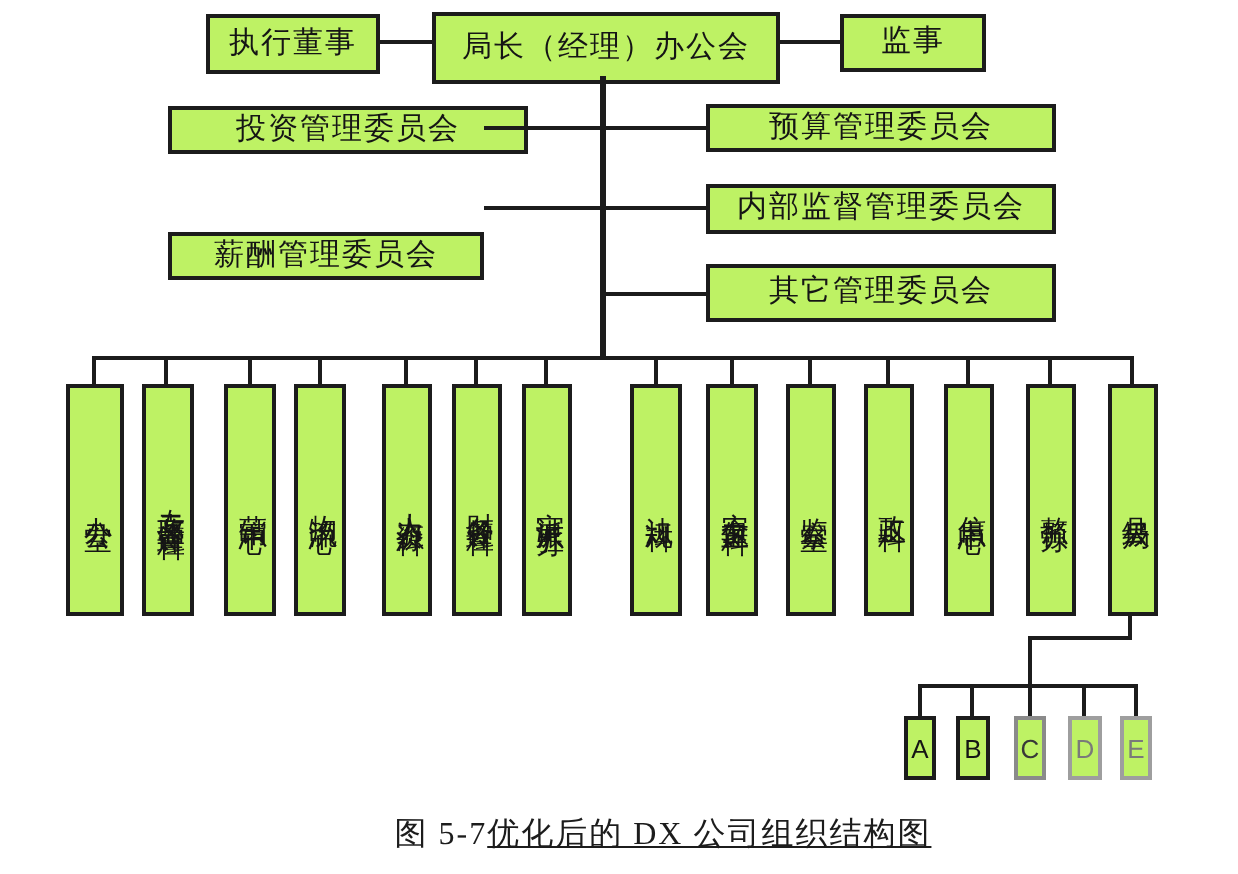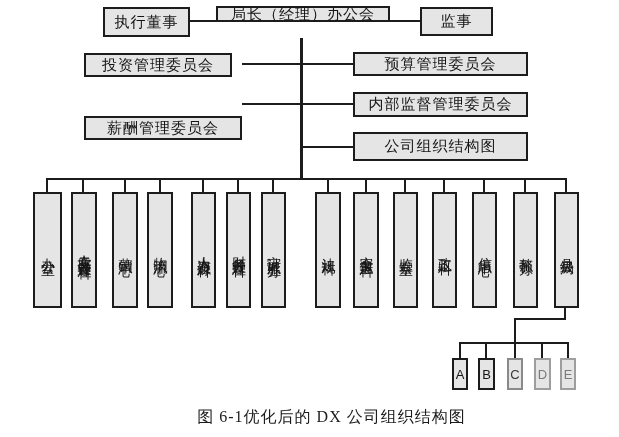--- a/index.html
+++ b/index.html
@@ -1,62 +1,62 @@
 <!DOCTYPE html>
 <html><head>
 <meta charset="utf-8">
 <style>
   html,body{margin:0;padding:0;background:#ffffff;}
   .stage{
     position:relative;width:619px;height:437px;background:#ffffff;
     font-family:"Liberation Serif","DejaVu Serif",serif;color:#151515;overflow:hidden;
   }
   .box{
-    position:absolute;box-sizing:border-box;border:2px solid #1c1c1c;background:#e5e5e5;
+    position:absolute;box-sizing:border-box;border:2px solid #1c1c1c;background:#bef264;
     display:flex;align-items:center;justify-content:center;text-align:center;
     font-size:15px;line-height:1;white-space:nowrap;letter-spacing:1px;
   }
   .vbox{
     writing-mode:vertical-rl;text-orientation:upright;
     font-size:14px;letter-spacing:2px;white-space:normal;padding:2px 0;
   }
   .branch{
     font-size:13px;font-family:"Liberation Sans","DejaVu Sans",sans-serif;letter-spacing:0;
   }
   .fade1{border-color:#8a8a8a;color:#383838;}
   .fade2{border-color:#9e9e9e;color:#7a7a7a;}
   .line{position:absolute;background:#1c1c1c;}
   .hline{height:2px;}
   .vline{width:2px;}
   .trunk{width:3px;}
   .caption{
     position:absolute;left:44px;top:407px;width:575px;text-align:center;
     font-size:16px;letter-spacing:1px;color:#1c1c1c;
   }
-  .cap-gap{}
+  .cap-gap{text-decoration:underline;}
 </style>
 </head>
 <body>
 
 <div class="stage">
 
   <div class="box" style="left:103px;top:7px;width:87px;height:30px;">执行董事</div>
-  <div class="box" style="left:216px;top:6px;width:174px;height:16px;">局长（经理）办公会</div>
+  <div class="box" style="left:216px;top:6px;width:174px;height:36px;">局长（经理）办公会</div>
   <div class="box" style="left:420px;top:7px;width:73px;height:29px;">监事</div>
 
   <div class="line hline" style="left:190px;top:20px;width:26px;"></div>
   <div class="line hline" style="left:390px;top:20px;width:30px;"></div>
 
   <div class="line trunk" style="left:300px;top:38px;height:141px;"></div>
 
-  <div class="box" style="left:84px;top:53px;width:148px;height:24px;">投资管理委员会</div>
+  <div class="box" style="left:84px;top:53px;width:180px;height:24px;">投资管理委员会</div>
   <div class="box" style="left:84px;top:92px;width:158px;height:24px;margin-top:24px;">薪酬管理委员会</div>
   <div class="box" style="left:353px;top:92px;width:175px;height:25px;">内部监督管理委员会</div>
   <div class="box" style="left:353px;top:52px;width:175px;height:24px;">预算管理委员会</div>
-  <div class="box" style="left:353px;top:132px;width:175px;height:29px;">公司组织结构图</div>
+  <div class="box" style="left:353px;top:132px;width:175px;height:29px;">其它管理委员会</div>
 
   <div class="line hline" style="left:242px;top:63px;width:111px;"></div>
   <div class="line hline" style="left:242px;top:103px;width:111px;"></div>
   <div class="line hline" style="left:301px;top:146px;width:52px;"></div>
 
   <div class="line hline" style="left:46px;top:178px;width:521px;"></div>
   <div class="line vline" style="left:46px;top:178px;height:14px;"></div>
   <div class="line vline" style="left:82px;top:178px;height:14px;"></div>
   <div class="line vline" style="left:124px;top:178px;height:14px;"></div>
   <div class="line vline" style="left:159px;top:178px;height:14px;"></div>
@@ -96,16 +96,16 @@
   <div class="line vline" style="left:541px;top:342px;height:17px;"></div>
   <div class="line vline" style="left:567px;top:342px;height:17px;"></div>
 
   <div class="box branch" style="left:452px;top:358px;width:16px;height:32px;">A</div>
   <div class="box branch" style="left:478px;top:358px;width:17px;height:32px;">B</div>
   <div class="box branch fade1" style="left:507px;top:358px;width:16px;height:32px;">C</div>
   <div class="box branch fade2" style="left:534px;top:358px;width:17px;height:32px;">D</div>
   <div class="box branch fade2" style="left:560px;top:358px;width:16px;height:32px;">E</div>
 
   <div class="caption">
-    <span>图 6-1</span><span class="cap-gap">优化后的 DX 公司组织结构图</span>
+    <span>图 5-7</span><span class="cap-gap">优化后的 DX 公司组织结构图</span>
   </div>
 
 </div>
 
 </body></html>

